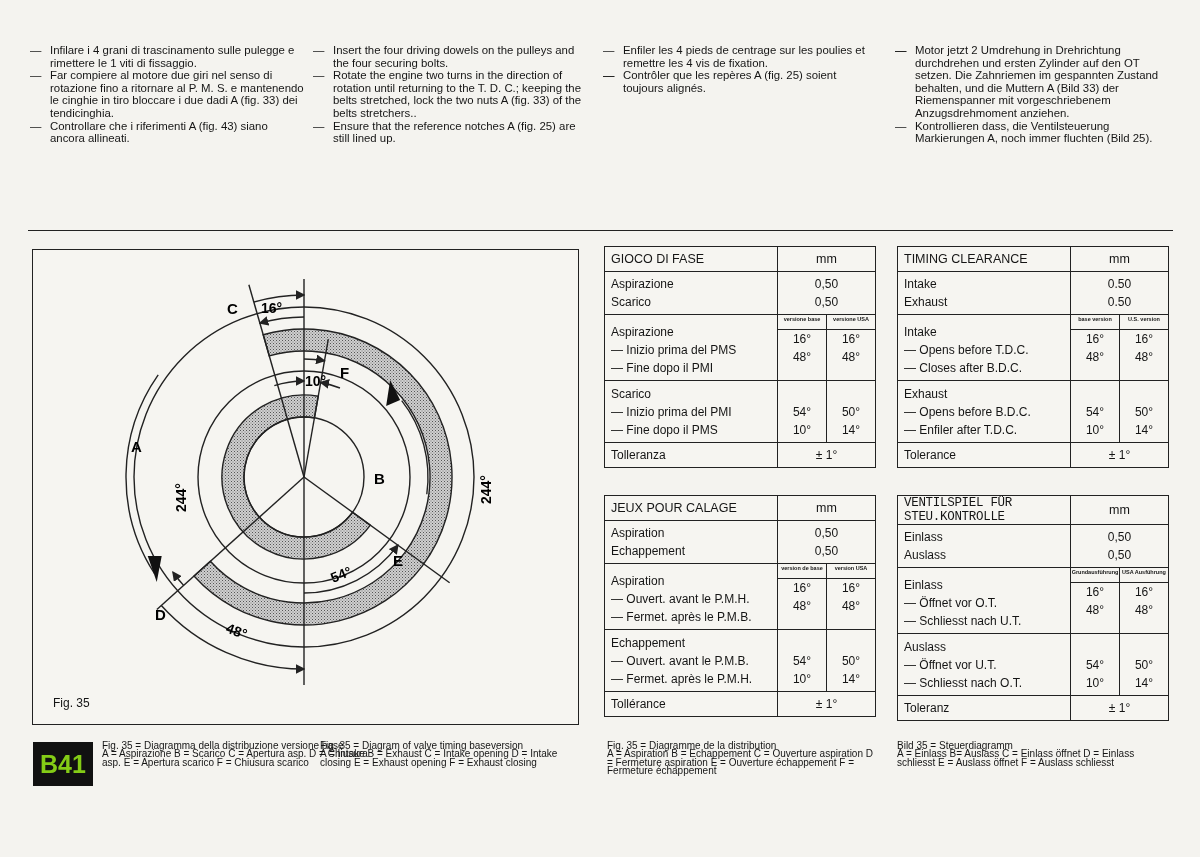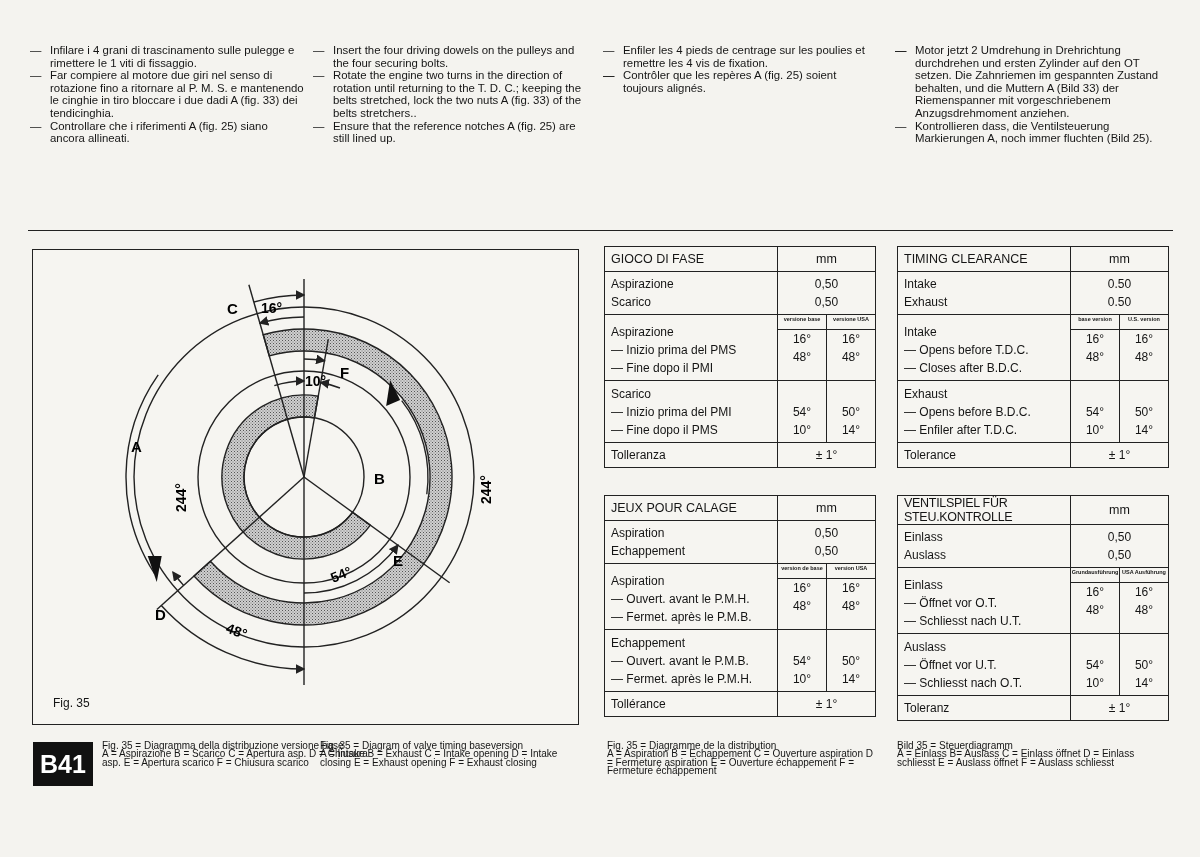--- a/index.html
+++ b/index.html
@@ -16,33 +16,33 @@
 
   table.spec { position:absolute; border-collapse:collapse; font-size:12px; background:#f6f5f1; }
   table.spec td { border:1.5px solid #222; padding:0 6px; vertical-align:top; }
   table.spec .hdr td { height:24px; vertical-align:middle; font-size:12.5px; }
   table.spec .c-mm { text-align:center; }
   table.spec .lbl { width:160px; }
   table.spec .val { width:36px; text-align:center; }
   table.spec .line { height:18px; line-height:18px; white-space:nowrap; }
   table.spec .tiny { font-size:5.5px; line-height:6px; text-align:center; font-weight:bold; padding:1px 0; height:12px; }
   table.spec .tol td { height:24px; vertical-align:middle; }
-  .ger-title { font-size:10.5px; letter-spacing:-0.3px; }
-
-  .badge { position:absolute; left:33px; top:742px; width:60px; height:44px; background:#111; color:#ffffff;
+  .ger-title { font-size:10.5px; letter-spacing:-0.3px;font-family:Liberation Mono, monospace; }
+
+  .badge { position:absolute; left:33px; top:742px; width:60px; height:44px; background:#111; color:#84cc16;
            font-weight:bold; font-size:25px; line-height:44px; text-align:center; }
   .cap { position:absolute; top:742px; width:270px; font-size:10px; line-height:8.4px; }
 </style>
 </head>
 <body>
 
 <div class="col" style="left:30px;">
   <div class="item"><span class="dash">—</span><span>Infilare i 4 grani  di trascinamento sulle pulegge e rimettere le 1 viti di fissaggio.</span></div>
   <div class="item"><span class="dash">—</span><span>Far compiere al motore due giri nel senso di rotazione fino a ritornare al P. M. S. e mantenendo le cinghie in tiro bloccare i due dadi A (fig. 33) dei tendicinghia.</span></div>
-  <div class="item"><span class="dash">—</span><span>Controllare che i riferimenti A (fig. 25) siano ancora allineati.</span></div>
+  <div class="item"><span class="dash">—</span><span>Controllare che i riferimenti A (fig. 43) siano ancora allineati.</span></div>
 </div>
 <div class="col" style="left:313px;">
   <div class="item"><span class="dash">—</span><span>Insert the four driving dowels on the pulleys and the four securing bolts.</span></div>
   <div class="item"><span class="dash">—</span><span>Rotate the  engine two turns in the direction of rotation until returning to the T. D. C.; keeping the belts stretched, lock  the two nuts A (fig. 33) of the belts stretchers..</span></div>
   <div class="item"><span class="dash">—</span><span>Ensure that the reference notches A (fig. 25) are still lined up.</span></div>
 </div>
 <div class="col" style="left:603px;">
   <div class="item"><span class="dash">—</span><span>Enfiler les  4 pieds  de centrage sur les poulies et remettre les 4 vis de fixation.</span></div>
   <div class="item"><span class="dash">—</span></div>
   <div class="item"><span class="dash">—</span><span>Contrôler que les repères A (fig. 25) soient toujours alignés.</span></div>

